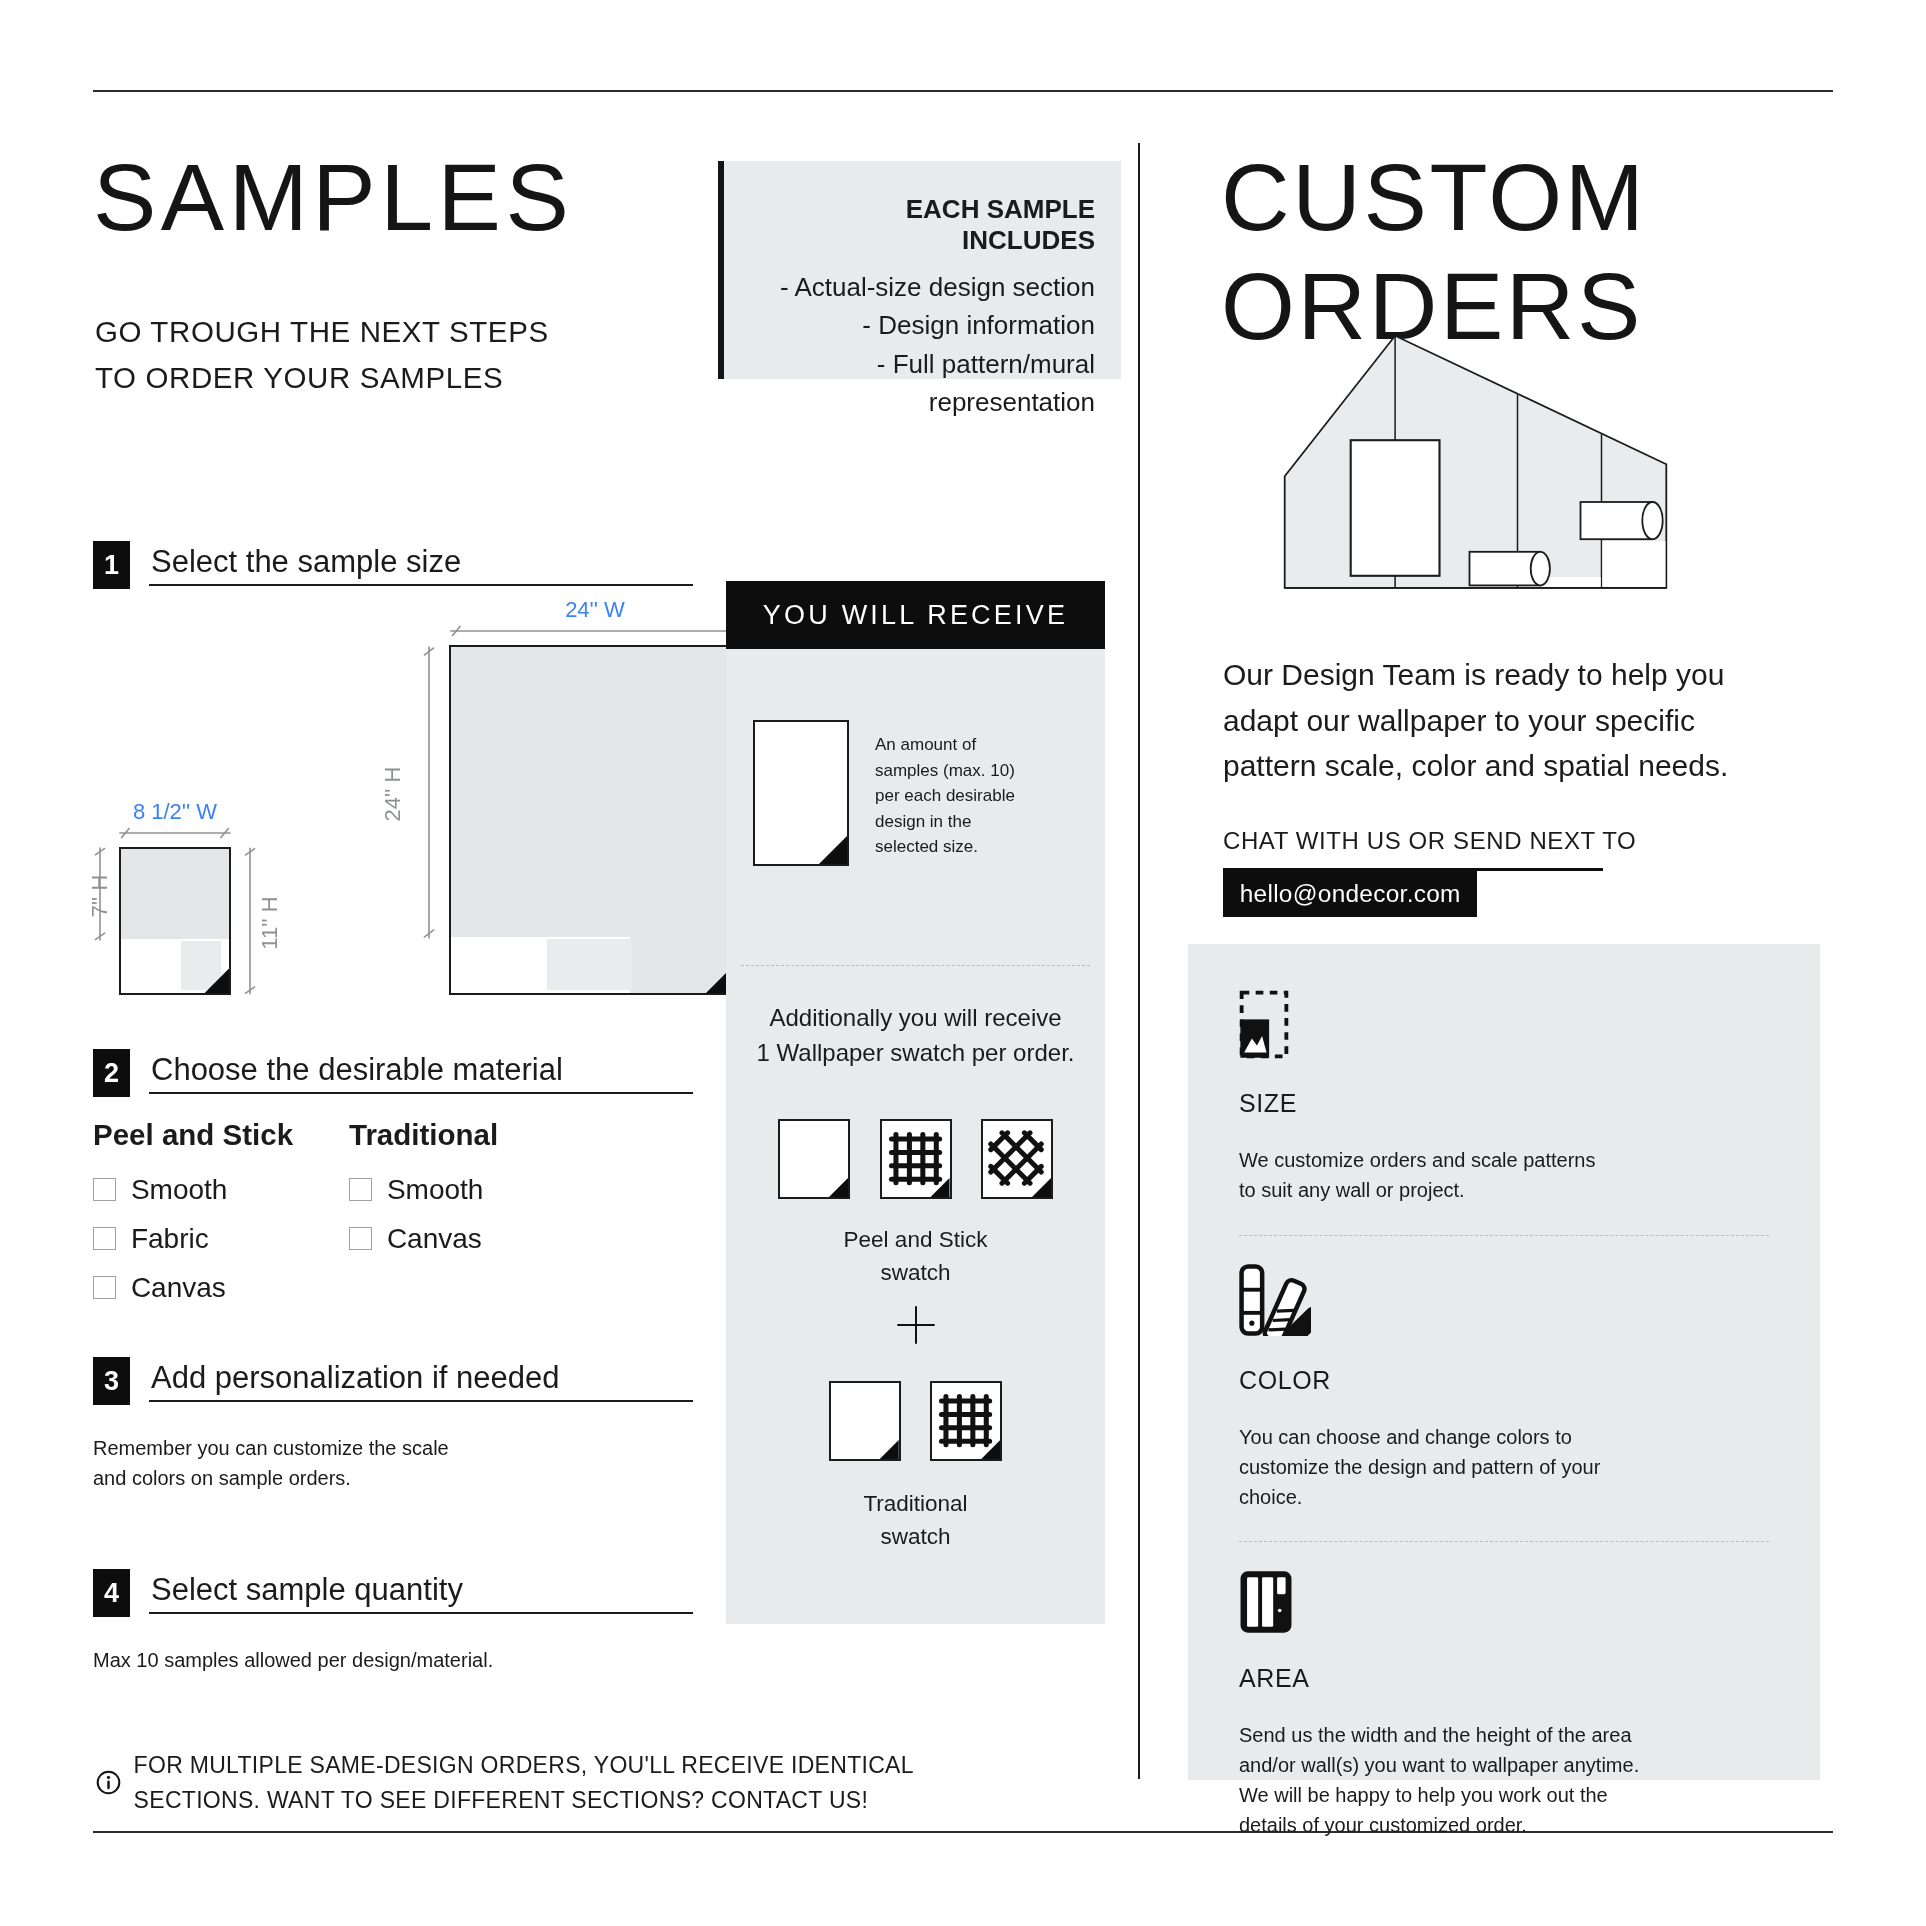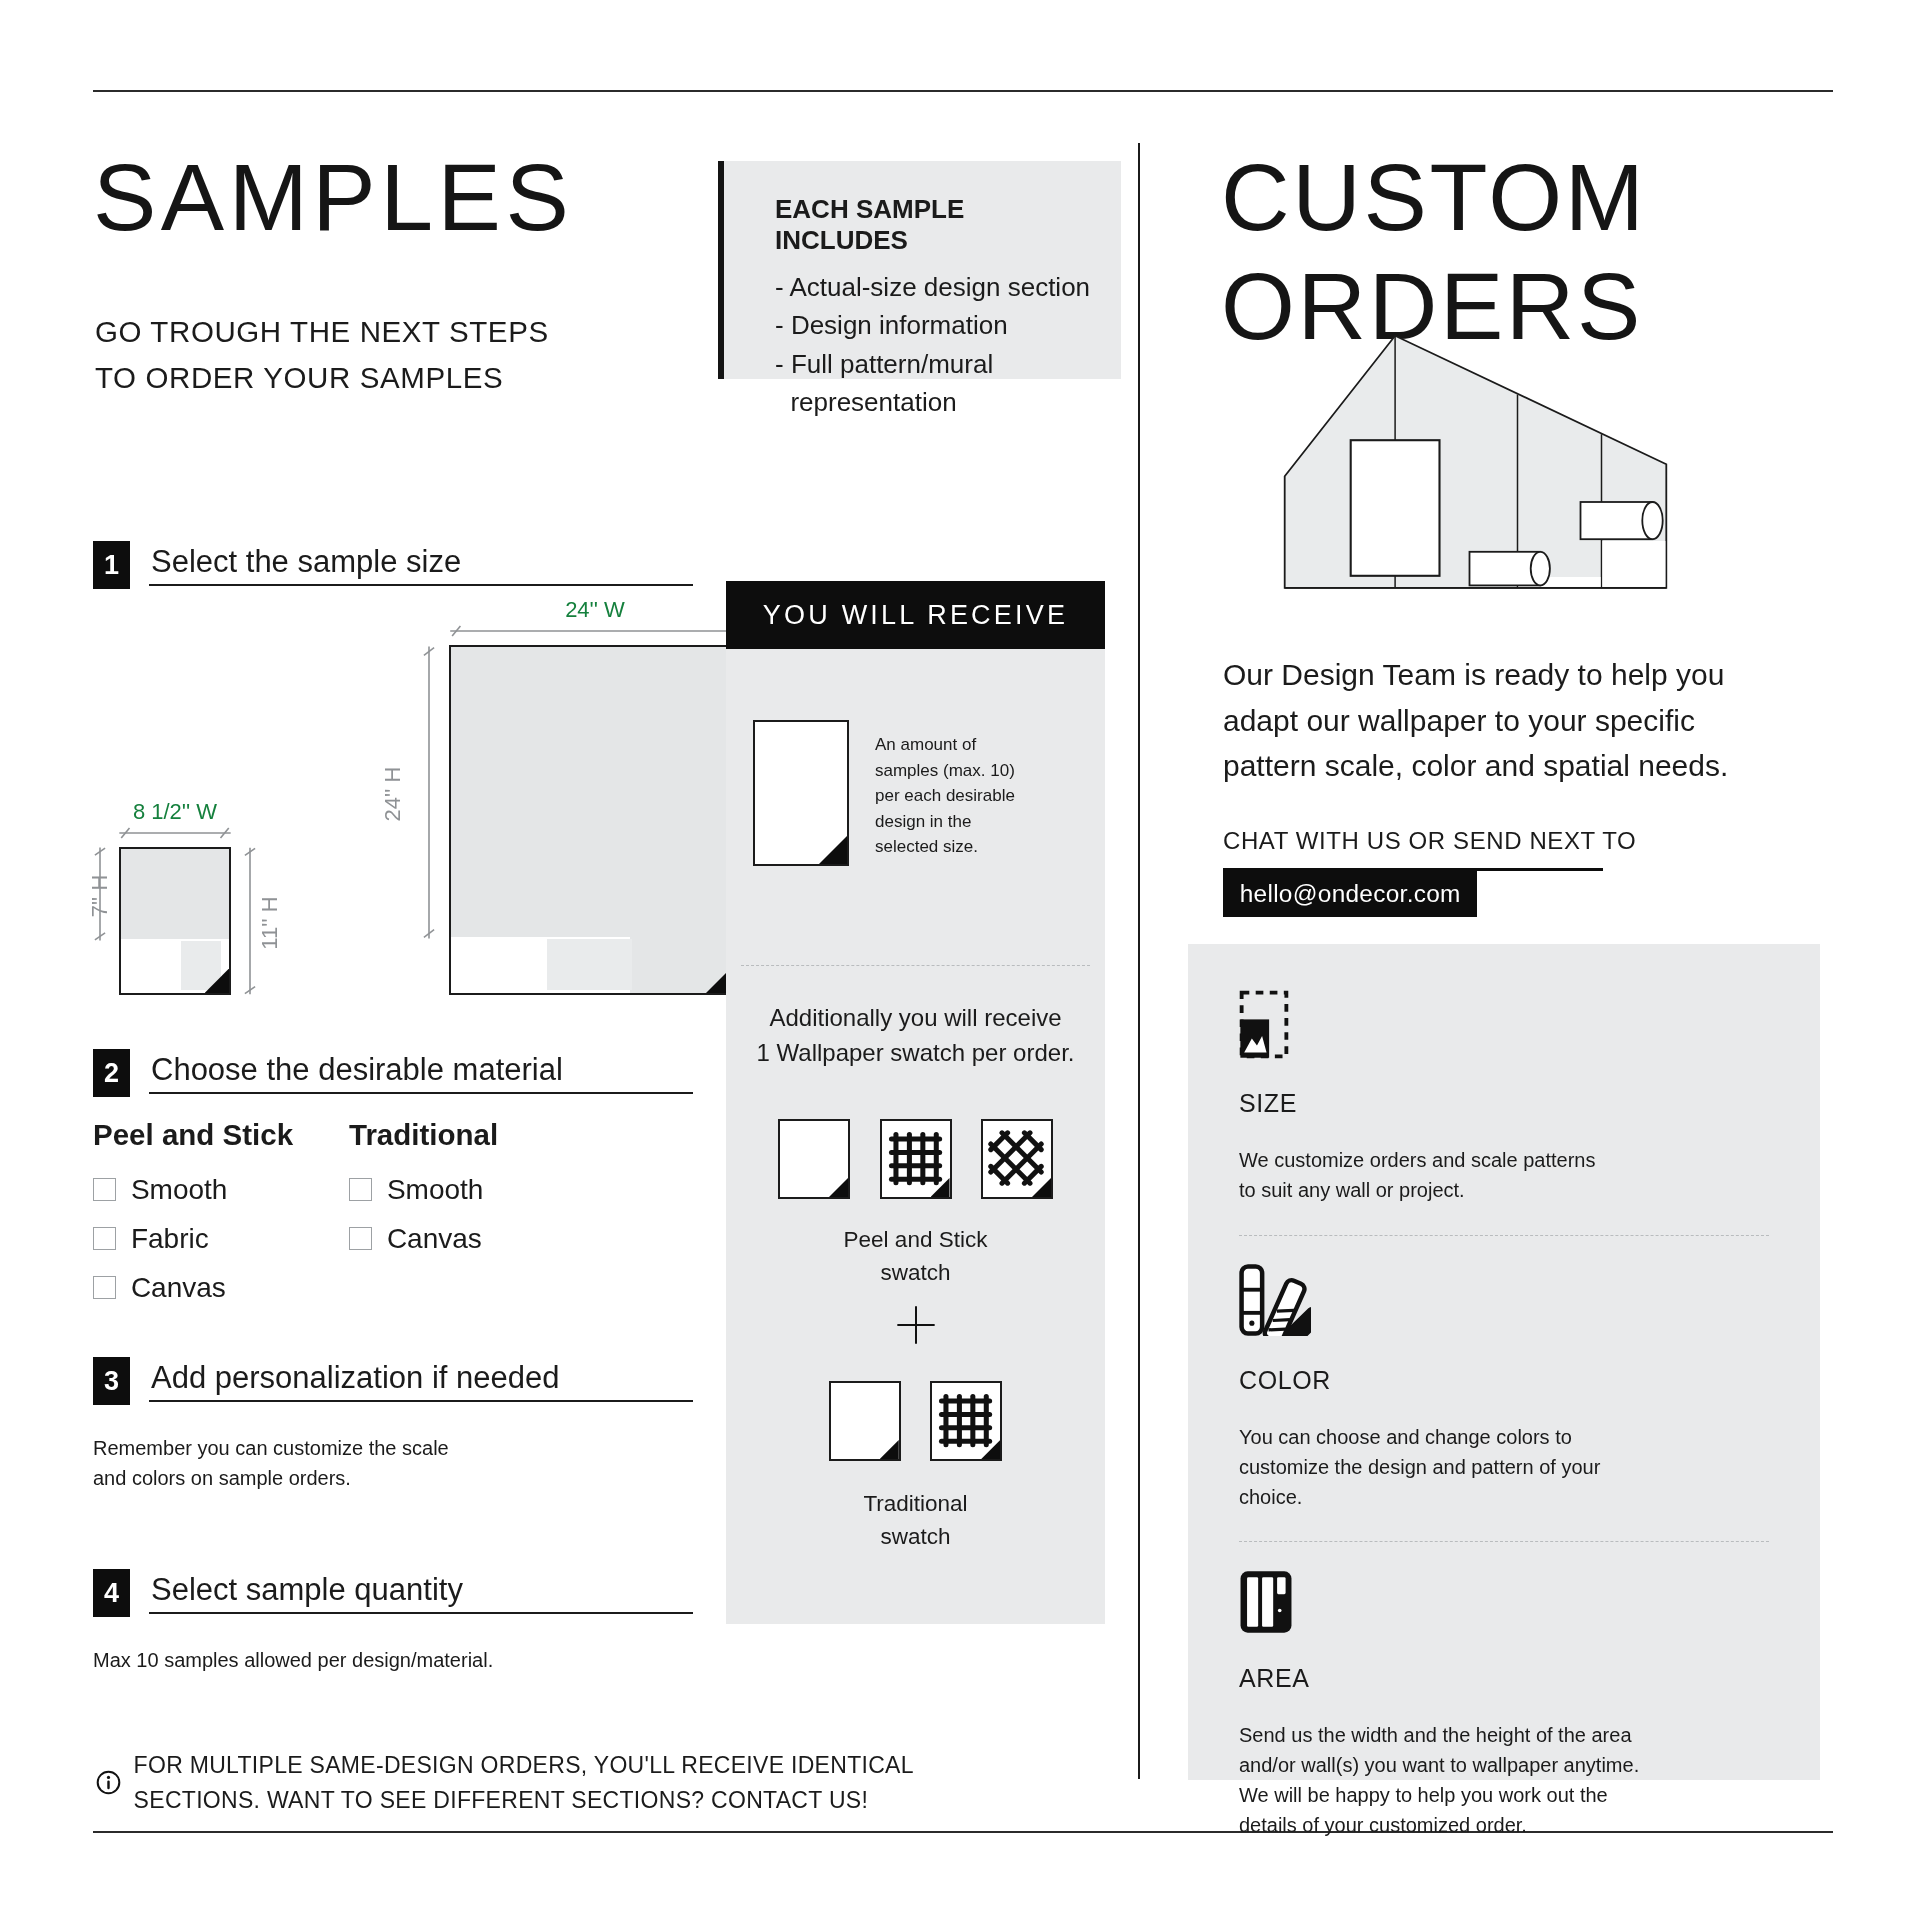--- a/index.html
+++ b/index.html
@@ -12,21 +12,21 @@
 
   
   .big-title{position:absolute;font-size:95px;font-weight:400;letter-spacing:4.5px;color:#151515;}
   #samples-title{left:93px;top:143px;}
   #custom-title{left:1221px;top:143px;letter-spacing:2.6px;}
 
   .intro{position:absolute;left:95px;top:309px;font-size:29.5px;line-height:1.55;letter-spacing:0.6px;}
 
   
   .includes-box{position:absolute;left:718px;top:161px;width:403px;height:218px;
-    background:#e9eaeb;border-left:6.4px solid #141414;box-sizing:border-box;padding:33px 26px 0 51px;}
+    background:#e9eaeb;border-left:6.4px solid #141414;box-sizing:border-box;padding:33px 26px 0 51px;text-align:right;}
   .includes-title{font-size:26px;font-weight:700;margin-bottom:11.6px;}
   .includes-item{font-size:26px;line-height:1.48;}
   .includes-item.indent{padding-left:15.4px;}
 
   
   .step{position:absolute;left:93px;width:600px;}
   .step-head{position:relative;height:50px;}
   .badge{position:absolute;left:0;top:-2.6px;width:37px;height:48px;background:#0d0d0d;color:#fff;
     font-size:27px;font-weight:700;display:flex;align-items:center;justify-content:center;}
   .step-title{position:absolute;left:58px;top:0;font-size:31px;}
@@ -34,21 +34,21 @@
   .step-text{font-size:20px;line-height:1.5;margin-top:23px;}
 
   
   .diagram{position:absolute;left:93px;top:597px;width:600px;height:411px;}
   .sheet{position:absolute;background:#e4e6e7;border:2.6px solid #1b1b1b;box-sizing:border-box;}
   .sheet .white-strip{position:absolute;background:#fff;bottom:0;left:0;}
   .inner-sq{position:absolute;background:#e9ebec;}
   .fold{position:absolute;right:0;bottom:0;background:#0d0d0d;clip-path:polygon(100% 0,100% 100%,0 100%);}
   .dim{position:absolute;}
   .dim line{stroke:#8f9295;stroke-width:2.5;}
-  .dimlabel{position:absolute;color:#15803d;font-size:22px;white-space:nowrap;}
+  .dimlabel{position:absolute;color:#3b82f6;font-size:22px;white-space:nowrap;}
   .vlabel{position:absolute;width:128px;text-align:center;transform:rotate(-90deg);color:#8f9295;font-size:22px;}
 
   
   .materials{position:absolute;left:93px;top:1118px;width:600px;}
   .mat-col{position:absolute;top:0;}
   .mat-col.c1{left:0;} .mat-col.c2{left:256px;}
   .mat-title{font-size:29.5px;font-weight:700;margin-bottom:22px;}
   .opt{display:flex;align-items:center;gap:15.4px;margin-bottom:18px;height:31px;}
   .checkbox{width:20.5px;height:20.5px;border:1.9px solid #9da1a4;background:#fff;}
   .opt-label{font-size:28px;}

